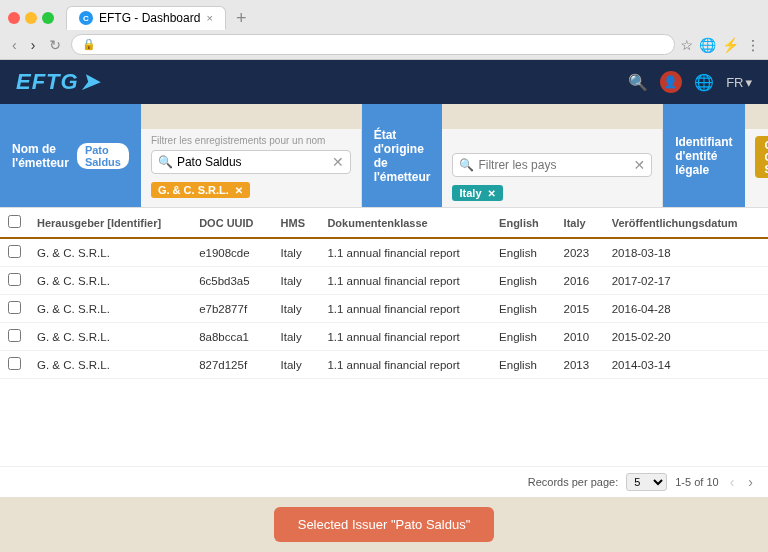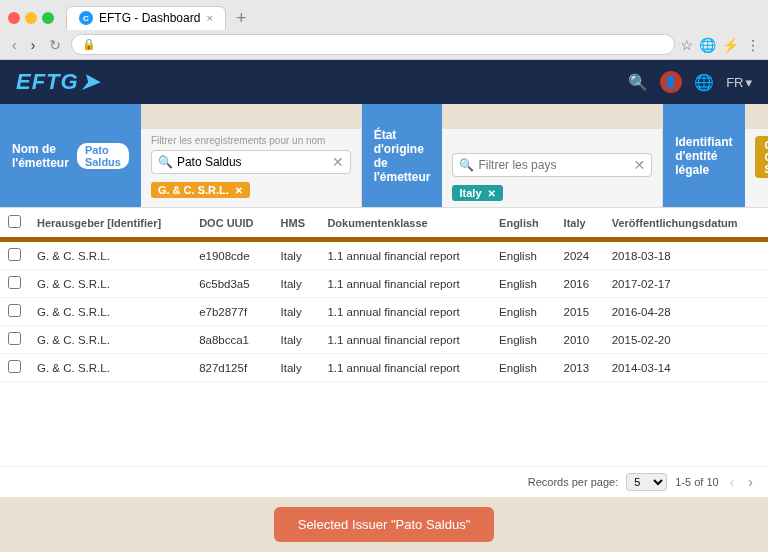--- a/index.html
+++ b/index.html
@@ -130,21 +130,21 @@
     .tag-close { margin-left: 2px; font-size: 10px; }
 
     
     .table-container {
       flex: 1; overflow: auto; background: white;
     }
     table {
       width: 100%; border-collapse: collapse; font-size: 11.5px;
     }
     thead tr {
-      background: white; border-bottom: 5px solid #a16207;
+      background: white; border-bottom: 2px solid #a16207;
     }
     thead th {
       padding: 7px 8px; text-align: left; color: #555; font-weight: 600;
       font-size: 11px; white-space: nowrap;
     }
     tbody tr { border-bottom: 1px solid #f0f0f0; }
     tbody td { padding: 6px 8px; color: #333; font-size: 11.5px; }
     .cb-col { width: 28px; text-align: center; }
     input[type=checkbox] { cursor: pointer; }
 
@@ -293,21 +293,21 @@
       </tr>
     </thead>
     <tbody id="table-body">
     <tr>
       <td class="cb-col"><input type="checkbox" style=""></td>
       <td>G. &amp; C. S.R.L.</td>
       <td>e1908cde</td>
       <td>Italy</td>
       <td>1.1 annual financial report</td>
       <td>English</td>
-      <td>2024</td>
+      <td>2023</td>
       <td>2018-03-18</td>
     </tr>
         <tr>
       <td class="cb-col"><input type="checkbox" style=""></td>
       <td>G. &amp; C. S.R.L.</td>
       <td>6c5bd3a5</td>
       <td>Italy</td>
       <td>1.1 annual financial report</td>
       <td>English</td>
       <td>2016</td>

